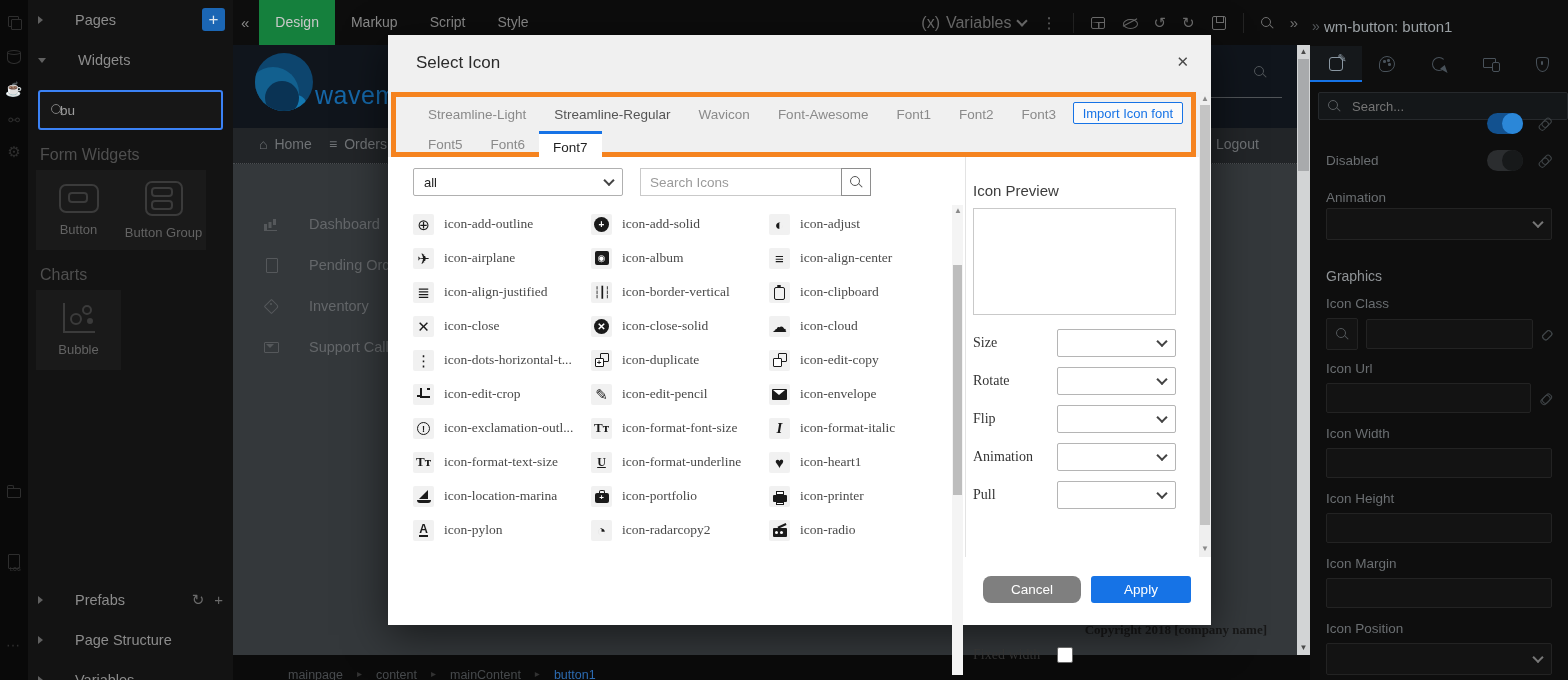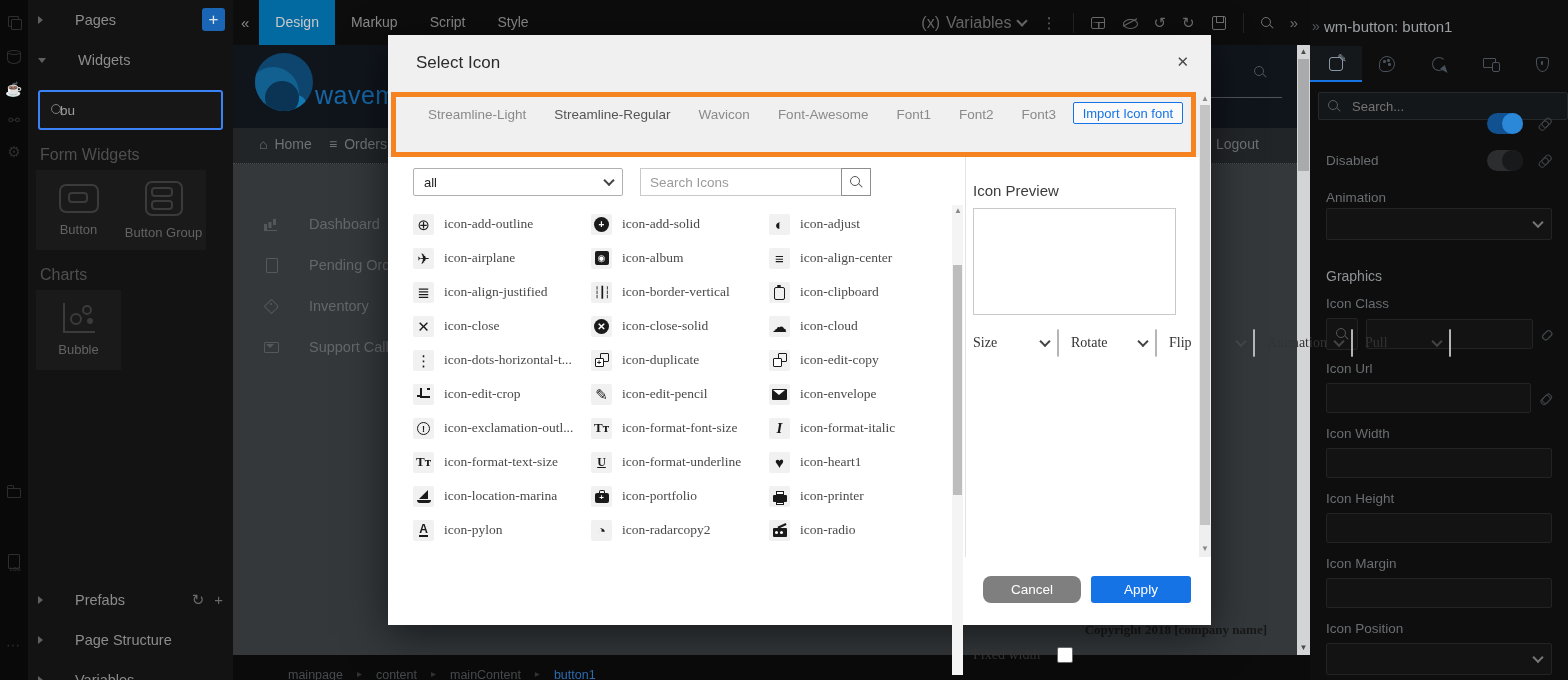--- a/index.html
+++ b/index.html
@@ -37,21 +37,21 @@
   .w-btngrp::after{content:"";position:absolute;left:4px;bottom:4px;width:18px;height:6px;border:2px solid #3b3b3b;border-radius:4px;}
   .w-bubble{width:30px;height:28px;border-left:2px solid #3b3b3b;border-bottom:2px solid #3b3b3b;position:relative;}
   .w-bubble::before{content:"";position:absolute;left:5px;top:10px;width:8px;height:8px;border:2px solid #3b3b3b;border-radius:50%;}
   .w-bubble::after{content:"";position:absolute;left:17px;top:2px;width:6px;height:6px;border:2px solid #3b3b3b;border-radius:50%;box-shadow:3px 11px 0 -2px #3b3b3b;}
   #sb-bottom{position:absolute;left:0;right:0;top:580px;}
   .sb-tools{position:absolute;right:10px;display:flex;gap:10px;color:#6a6a6a;font-size:15px;}
   
   #toolbar{position:absolute;left:233px;top:0;width:1077px;height:45px;background:#0d0d0d;display:flex;align-items:center;color:#8a8a8a;}
   #collapse-left{margin:0 10px 0 8px;color:#8a8a8a;font-size:15px;}
   .ttab{padding:0 16px;height:45px;line-height:45px;font-size:14px;color:#8a8a8a;}
-  .ttab.active{background:#0369a1;color:#c9c9c9;}
+  .ttab.active{background:#15803d;color:#c9c9c9;}
   #tb-right{margin-left:auto;display:flex;align-items:center;gap:16px;padding-right:12px;color:#6f6f6f;}
   .tb-div{width:1px;height:20px;background:#242424;}
   .tico{position:relative;width:16px;height:16px;display:inline-block;color:#6f6f6f;}
   .tico-layout::before{content:"";position:absolute;inset:2px 1px;border:1.5px solid currentColor;border-radius:2px;}
   .tico-layout::after{content:"";position:absolute;left:1px;right:1px;top:7px;height:5px;border-top:1.5px solid currentColor;border-left:7px solid transparent;box-shadow:inset 8px 0 0 -6.5px currentColor;}
   .tico-eye::before{content:"";position:absolute;left:1px;top:4px;width:13px;height:8px;border:1.5px solid currentColor;border-radius:50%;}
   .tico-eye::after{content:"";position:absolute;left:0;top:7px;width:16px;height:0;border-top:1.5px solid currentColor;transform:rotate(-28deg);}
   .tico-save::before{content:"";position:absolute;inset:1px;border:1.5px solid currentColor;border-radius:2px;}
   .tico-save::after{content:"";position:absolute;left:5px;top:2px;width:6px;height:5px;border:1.5px solid currentColor;border-top:none;}
   .mag{position:relative;width:14px;height:14px;display:inline-block;}
@@ -181,21 +181,21 @@
   .gv-radio::before{content:"";position:absolute;right:1px;top:-5px;width:9px;height:1.5px;background:#1a1a1a;transform:rotate(-25deg);transform-origin:right center;}
   .gv-radio::after{content:"";position:absolute;left:2px;top:3px;width:3px;height:3px;border-radius:50%;background:#fff;box-shadow:5px 0 0 #fff;}
   .gv-cone{font-weight:700;font-size:12px;line-height:11px;border-bottom:2px solid #1a1a1a;}
   
   #m-gridscroll{position:absolute;left:564px;top:48px;width:11px;height:470px;background:#f4f4f4;}
   #m-gridscroll .thumb{position:absolute;left:1px;width:9px;top:60px;height:230px;background:#bdbdbd;}
   
   #m-divider{position:absolute;left:577px;top:0;height:400px;border-left:1px solid #e3e3e3;}
   #m-preview-head{position:absolute;left:585px;top:25px;font-size:15px;color:#3c3c3c;}
   #m-preview-box{position:absolute;left:585px;top:51px;width:201px;height:105px;border:1px solid #c9c9c9;background:#fff;}
-  #m-pfields{position:absolute;left:585px;top:173px;width:203px;display:flex;gap:12px;}
+  #m-pfields{position:absolute;left:585px;top:173px;width:203px;display:flex;flex-direction:column;gap:12px;}
   .prow{display:flex;align-items:center;height:26px;}
   .prow .plab{width:84px;font-family:"Liberation Serif",serif;font-size:14px;color:#333;}
   .psel{position:relative;flex:1;height:26px;border:1px solid #b5b5b5;border-radius:2px;background:#fff;}
   .psel .chev{border-color:#444;}
   #m-fixedw{position:absolute;left:585px;top:490px;display:flex;align-items:center;}
   #m-fixedw .plab{width:84px;font-family:"Liberation Serif",serif;font-size:14px;color:#333;}
   #m-checkbox{width:14px;height:14px;border:1.5px solid #666;border-radius:2px;background:#fff;}
   
   #m-scroll{position:absolute;left:811px;top:57px;width:12px;height:465px;background:#efefef;}
   #m-scroll .thumb{position:absolute;left:1px;width:10px;top:13px;height:420px;background:#c4c4c4;}
@@ -461,20 +461,25 @@
       <div class="m-tabrow" style="top:4px" id="m-tabrow1">
           <span class="m-tab">Streamline-Light</span>
           <span class="m-tab emph">Streamline-Regular</span>
           <span class="m-tab">Wavicon</span>
           <span class="m-tab">Font-Awesome</span>
           <span class="m-tab">Font1</span>
           <span class="m-tab">Font2</span>
           <span class="m-tab">Font3</span>
           <span class="m-tab">Font4</span>
         </div>
+      <div class="m-tabrow" style="top:34px" id="m-tabrow2">
+          <span class="m-tab">Font5</span>
+          <span class="m-tab">Font6</span>
+          <span class="m-tab active">Font7</span>
+        </div>
       <button id="m-import">Import Icon font</button>
     </div>
     <div id="m-body">
       <div id="m-filter">
         <span>all</span>
         <span class="chev"></span>
       </div>
       <input id="m-search" placeholder="Search Icons" style="">
       <span id="m-searchbtn">
           <span class="mag"></span>

